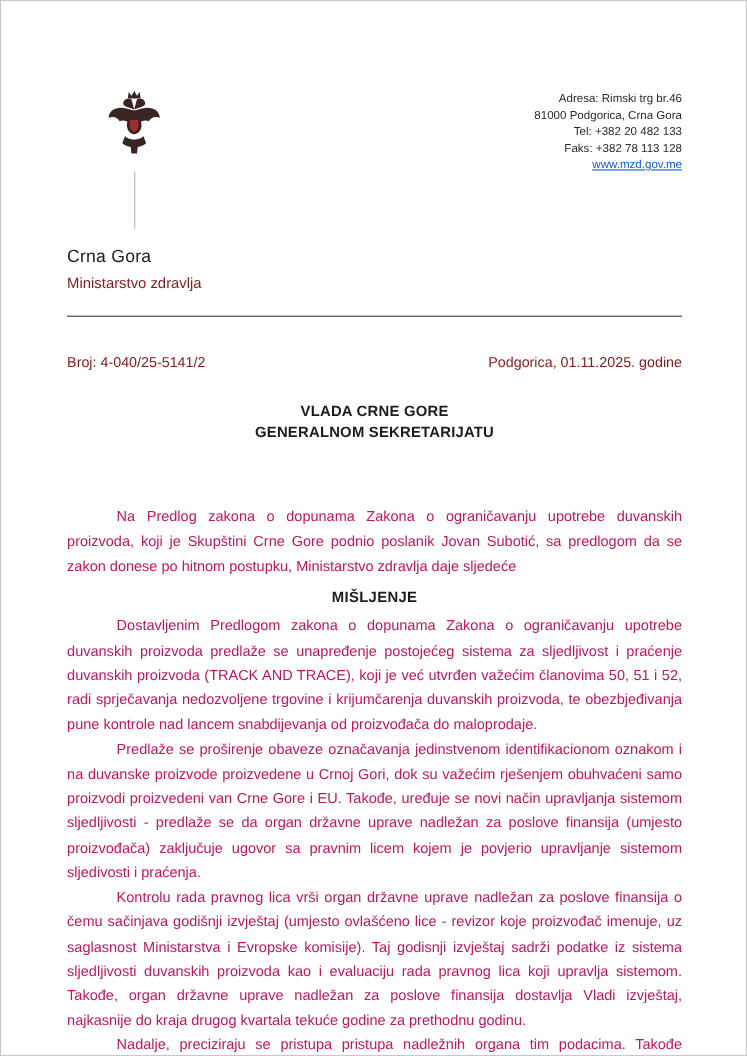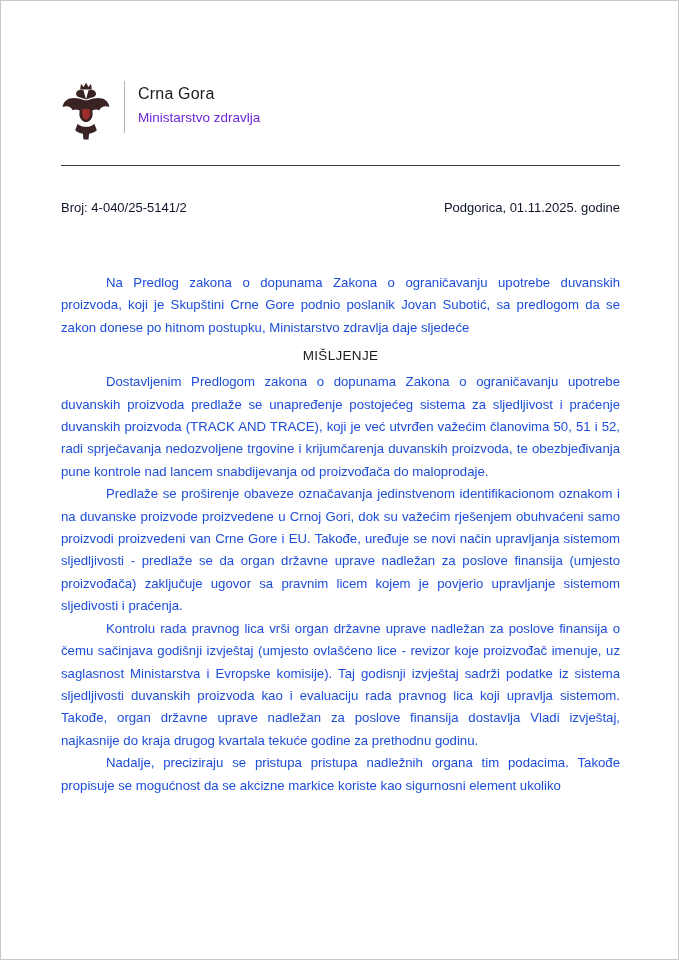--- a/index.html
+++ b/index.html
@@ -20,39 +20,40 @@
   }
 
   
   .letterhead {
     display: flex;
     justify-content: space-between;
     align-items: flex-start;
   }
   .letterhead-left {
     display: flex;
-    align-items: flex-start;
+    align-items: center;
     gap: 13px;
+    flex-direction: column;
   }
   .coat { width: 50px; height: 62px; flex: 0 0 auto; }
   .org-divider {
     width: 1px;
     height: 52px;
     background: #b5b5b5;
   }
   .org-block { padding-top: 4px; }
   .org-name {
     font-size: 16px;
     letter-spacing: 0.2px;
     color: #1c1c1c;
     margin-bottom: 7px;
   }
   .org-dept {
     font-size: 13.5px;
-    color: #6d28d9;
+    color: #7f1d1d;
   }
   .contact-block {
     text-align: right;
     font-size: 10.5px;
     line-height: 15px;
     color: #2a2a2a;
     padding-top: 2px;
   }
   .website-link {
     color: #0b5bd3;
@@ -66,45 +67,45 @@
     border-top: 1.4px solid #3c3c3c;
     margin-top: 22px;
   }
 
   
   .meta-row {
     display: flex;
     justify-content: space-between;
     margin-top: 34px;
     font-size: 13px;
-    color: #0f172a;
+    color: #7f1d1d;
   }
 
   
   .recipient {
     margin-top: 27px;
     text-align: center;
     font-weight: bold;
     font-size: 13.5px;
     line-height: 19px;
     letter-spacing: 0.2px;
   }
 
   
   .doc-body { margin-top: 57px; }
   .doc-body p {
     font-size: 13.2px;
     line-height: 22.4px;
     text-align: justify;
     text-indent: 45px;
-    color: #1d4ed8;
+    color: #be185d;
   }
   .opinion-title {
     text-align: center;
-    font-weight: normal;
+    font-weight: bold;
     font-size: 13.5px;
     margin: 9px 0 8px 0;
     letter-spacing: 0.3px;
   }
 </style>
 </head>
 <body>
 
 <div class="page">
 
@@ -124,29 +125,40 @@
           </g>
           <path d="M25 32 h10 v8 c0 4 -5 6 -5 6 s-5 -2 -5 -6 z" fill="#9e2f2f" stroke="#3a2323" stroke-width="1"></path>
         </svg>
       </div>
       <div class="org-divider"></div>
       <div class="org-block">
         <div class="org-name">Crna Gora</div>
         <div class="org-dept">Ministarstvo zdravlja</div>
       </div>
     </div>
+    <div class="contact-block">
+      <div>Adresa: Rimski trg br.46</div>
+      <div>81000 Podgorica, Crna Gora</div>
+      <div>Tel: +382 20 482 133</div>
+      <div>Faks: +382 78 113 128</div>
+      <div><a class="website-link">www.mzd.gov.me</a></div>
+    </div>
   </div>
 
   <hr class="header-rule">
 
   <div class="meta-row">
     <span>Broj: 4-040/25-5141/2</span>
     <span>Podgorica, 01.11.2025. godine</span>
   </div>
 
+  <div class="recipient">
+    <div>VLADA CRNE GORE</div>
+    <div>GENERALNOM SEKRETARIJATU</div>
+  </div>
 
   <div class="doc-body">
     <p>Na Predlog zakona o dopunama Zakona o ograničavanju upotrebe duvanskih proizvoda, koji je Skupštini Crne Gore podnio poslanik Jovan Subotić, sa predlogom da se zakon donese po hitnom postupku, Ministarstvo zdravlja daje sljedeće</p>
     <div class="opinion-title">MIŠLJENJE</div>
     <p>Dostavljenim Predlogom zakona o dopunama Zakona o ograničavanju upotrebe duvanskih proizvoda predlaže se unapređenje postojećeg sistema za sljedljivost i praćenje duvanskih proizvoda (TRACK AND TRACE), koji je već utvrđen važećim članovima 50, 51 i 52, radi sprječavanja nedozvoljene trgovine i krijumčarenja duvanskih proizvoda, te obezbjeđivanja pune kontrole nad lancem snabdijevanja od proizvođača do maloprodaje.</p>
     <p>Predlaže se proširenje obaveze označavanja jedinstvenom identifikacionom oznakom i na duvanske proizvode proizvedene u Crnoj Gori, dok su važećim rješenjem obuhvaćeni samo proizvodi proizvedeni van Crne Gore i EU. Takođe, uređuje se novi način upravljanja sistemom sljedljivosti - predlaže se da organ državne uprave nadležan za poslove finansija (umjesto proizvođača) zaključuje ugovor sa pravnim licem kojem je povjerio upravljanje sistemom sljedivosti i praćenja.</p>
     <p>Kontrolu rada pravnog lica vrši organ državne uprave nadležan za poslove finansija o čemu sačinjava godišnji izvještaj (umjesto ovlašćeno lice - revizor koje proizvođač imenuje, uz saglasnost Ministarstva i Evropske komisije). Taj godisnji izvještaj sadrži podatke iz sistema sljedljivosti duvanskih proizvoda kao i evaluaciju rada pravnog lica koji upravlja sistemom. Takođe, organ državne uprave nadležan za poslove finansija dostavlja Vladi izvještaj, najkasnije do kraja drugog kvartala tekuće godine za prethodnu godinu.</p>
     <p>Nadalje, preciziraju se pristupa pristupa nadležnih organa tim podacima. Takođe propisuje se mogućnost da se akcizne markice koriste kao sigurnosni element ukoliko</p>
   </div>
 

